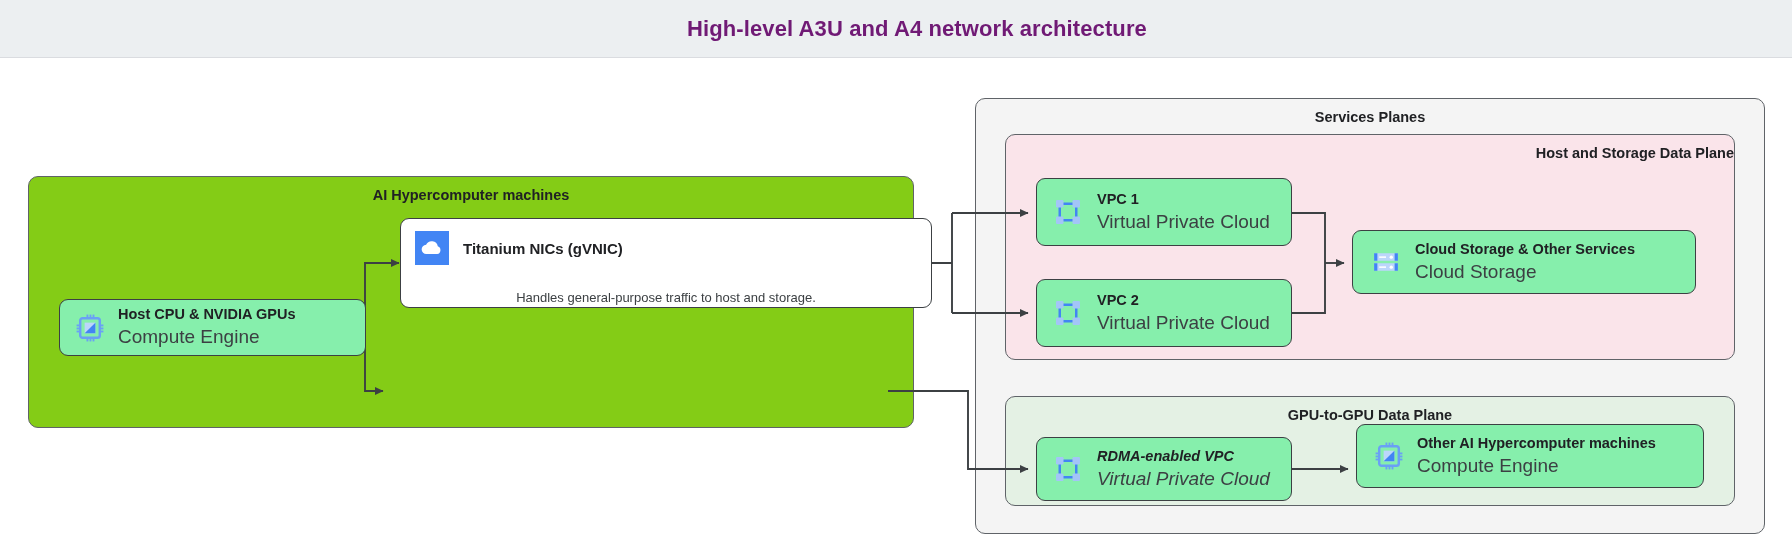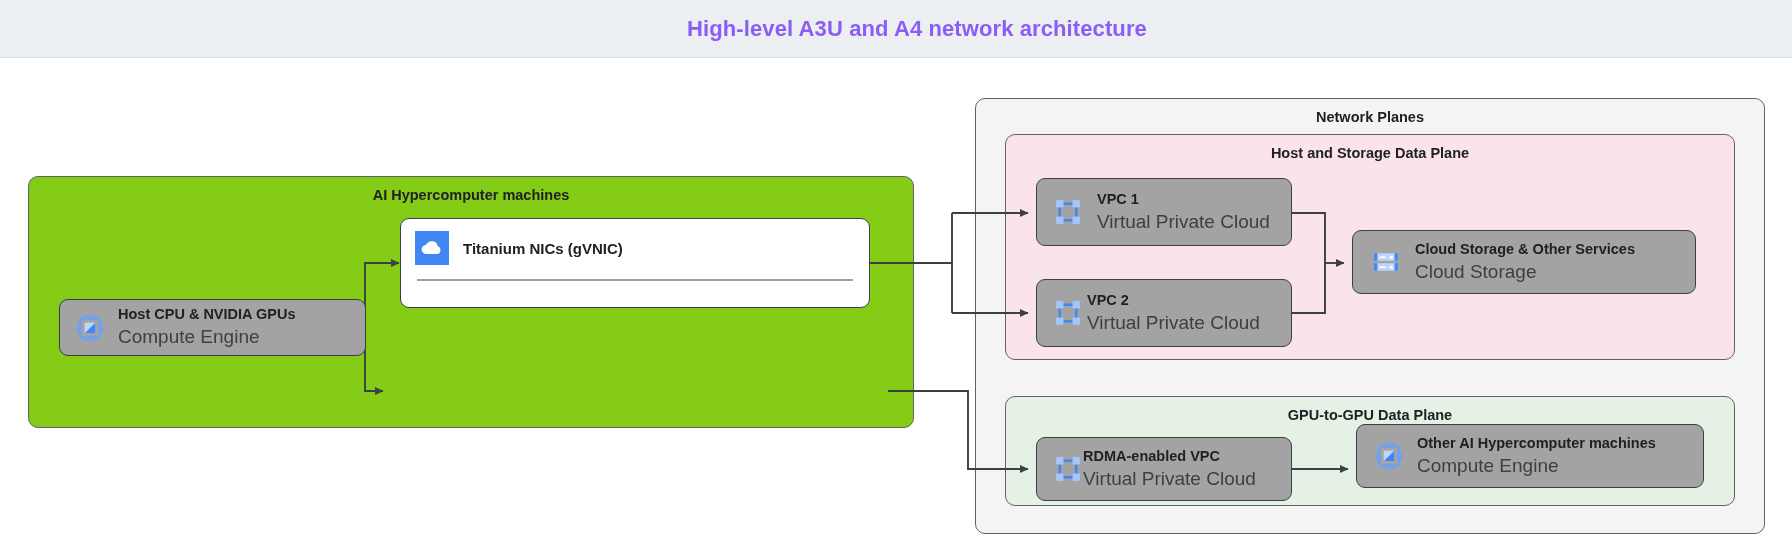--- a/index.html
+++ b/index.html
@@ -11,41 +11,41 @@
   }
   #canvas { position: relative; width: 1792px; height: 560px; background: #fff; }
 
   
   .titlebar {
     position: absolute; left: 0; top: 0; width: 1792px; height: 58px;
     background: #eceff1; border-bottom: 1px solid #dadce0;
     display: flex; align-items: center; justify-content: center;
   }
   .titlebar h1 {
-    font-size: 22px; font-weight: bold; color: #8b5cf6; letter-spacing: .1px; margin-left: 42px;
+    font-size: 22px; font-weight: bold; color: #701a75; letter-spacing: .1px; margin-left: 42px;
   }
 
   
   .group { position: absolute; border: 1.6px solid #5f6368; border-radius: 10px; }
   .group-label {
     position: absolute; left: 0; width: 100%; text-align: center;
     font-size: 14.5px; font-weight: bold; color: #202124;
   }
   .grp-hyper   { left: 28px;  top: 176px; width: 886px; height: 252px;
                  background: #84cc16; }
   .grp-planes  { left: 975px; top: 98px;  width: 790px; height: 436px;
                  background: #f4f4f4; }
   .grp-host    { left: 1005px;top: 134px; width: 730px; height: 226px;
                  background: #fae4ea; }
   .grp-gpu     { left: 1005px;top: 396px; width: 730px; height: 110px;
                  background: #e4f1e4; }
 
   
   .card {
-    position: absolute; background: #a3a3a3;
+    position: absolute; background: #86efac;
     border: 1.6px solid #3c4043; border-radius: 9px;
     display: flex; align-items: center;
   }
   .card .txt { display: flex; flex-direction: column; justify-content: center; }
   .card .t1 { font-size: 14.5px; font-weight: bold; color: #202124; line-height: 1.3; }
   .card .t2 { font-size: 19px; color: #3c4043; line-height: 1.35; }
 
   
   .nic {
     position: absolute; background: #fff;
@@ -70,25 +70,25 @@
 
   <div class="titlebar">
     <h1>High-level A3U and A4 network architecture</h1>
   </div>
 
   <div class="group grp-hyper">
     <div class="group-label" style="top:10px;">AI Hypercomputer machines</div>
   </div>
 
   <div class="group grp-planes">
-    <div class="group-label" style="top:10px;">Network Planes</div>
+    <div class="group-label" style="top:10px;">Services Planes</div>
   </div>
 
   <div class="group grp-host">
-    <div class="group-label" style="top:10px;">Host and Storage Data Plane</div>
+    <div class="group-label" style="top:10px;text-align:right;">Host and Storage Data Plane</div>
   </div>
 
   <div class="group grp-gpu">
     <div class="group-label" style="top:10px;text-align:center;">GPU-to-GPU Data Plane</div>
   </div>
 
   <svg class="wires">
     <defs>
       <marker id="ah" markerWidth="9" markerHeight="9" refX="8" refY="4.5" orient="auto" markerUnits="userSpaceOnUse">
         <path d="M0,0.6 L8.6,4.5 L0,8.4 z" fill="#3c4043"></path>
@@ -133,49 +133,50 @@
       <rect x="3.6" y="3.6" width="16.8" height="16.8" rx="2" fill="none" stroke="#6aa0f5" stroke-width="2.1"></rect>
       <rect x="7.4" y="7.4" width="9.2" height="9.2" fill="#bcd6fb"></rect>
       <path d="M16.6,7.4 L16.6,16.6 L7.4,16.6 z" fill="#4285f4"></path>
     </svg>
     <div class="txt">
       <span class="t1">Host CPU &amp; NVIDIA GPUs</span>
       <span class="t2">Compute Engine</span>
     </div>
   </div>
 
-  <div class="nic" style="left:400px; top:218px; width:470px; height:90px;">
+  <div class="nic" style="left:400px; top:218px; width:532px; height:90px;">
     <div class="nic-head">
       <svg class="ico" width="34" height="34" viewBox="0 0 34 34">
         <rect x="0" y="0" width="34" height="34" fill="#4285f4"></rect>
         <path d="M11.4,23 a4.6,4.6 0 0 1 -0.3,-9.2 a6.2,6.2 0 0 1 11.7,1.5 a4,4 0 0 1 -0.6,7.7 z" fill="#ffffff"></path>
       </svg>
       <span class="nic-title">Titanium NICs (gVNIC)</span>
     </div>
     <div class="nic-rule"></div>
+    <div class="nic-cap">Handles general-purpose traffic to host and storage.</div>
   </div>
 
 
   <div class="card" style="left:1036px; top:178px; width:256px; height:68px; padding:0 16px; gap:14px;">
     <svg class="ico" width="30" height="30" viewBox="0 0 24 24">
       <rect x="5.4" y="5.4" width="13.2" height="13.2" fill="none" stroke="#4285f4" stroke-width="2"></rect>
       <g fill="#a3c5f7">
         <rect x="2.4" y="2.4" width="6" height="6" rx="1"></rect>
         <rect x="15.6" y="2.4" width="6" height="6" rx="1"></rect>
         <rect x="2.4" y="15.6" width="6" height="6" rx="1"></rect>
         <rect x="15.6" y="15.6" width="6" height="6" rx="1"></rect>
       </g>
     </svg>
     <div class="txt">
       <span class="t1">VPC 1</span>
       <span class="t2">Virtual Private Cloud</span>
     </div>
   </div>
 
-  <div class="card" style="left:1036px; top:279px; width:256px; height:68px; padding:0 16px; gap:4px;">
+  <div class="card" style="left:1036px; top:279px; width:256px; height:68px; padding:0 16px; gap:14px;">
     <svg class="ico" width="30" height="30" viewBox="0 0 24 24">
       <rect x="5.4" y="5.4" width="13.2" height="13.2" fill="none" stroke="#4285f4" stroke-width="2"></rect>
       <g fill="#a3c5f7">
         <rect x="2.4" y="2.4" width="6" height="6" rx="1"></rect>
         <rect x="15.6" y="2.4" width="6" height="6" rx="1"></rect>
         <rect x="2.4" y="15.6" width="6" height="6" rx="1"></rect>
         <rect x="15.6" y="15.6" width="6" height="6" rx="1"></rect>
       </g>
     </svg>
     <div class="txt">
@@ -198,21 +199,21 @@
         <rect x="6.6" y="15.5" width="5.4" height="1.2" fill="#ffffff"></rect>
         <circle cx="16.2" cy="16.1" r="1.35" fill="#ffffff"></circle>
       </g>
     </svg>
     <div class="txt">
       <span class="t1">Cloud Storage &amp; Other Services</span>
       <span class="t2">Cloud Storage</span>
     </div>
   </div>
 
-  <div class="card" style="left:1036px; top:437px; width:256px; height:64px; padding:0 16px; ">
+  <div class="card" style="left:1036px; top:437px; width:256px; height:64px; padding:0 16px; gap:14px;font-style:italic;">
     <svg class="ico" width="30" height="30" viewBox="0 0 24 24">
       <rect x="5.4" y="5.4" width="13.2" height="13.2" fill="none" stroke="#4285f4" stroke-width="2"></rect>
       <g fill="#a3c5f7">
         <rect x="2.4" y="2.4" width="6" height="6" rx="1"></rect>
         <rect x="15.6" y="2.4" width="6" height="6" rx="1"></rect>
         <rect x="2.4" y="15.6" width="6" height="6" rx="1"></rect>
         <rect x="15.6" y="15.6" width="6" height="6" rx="1"></rect>
       </g>
     </svg>
     <div class="txt">

